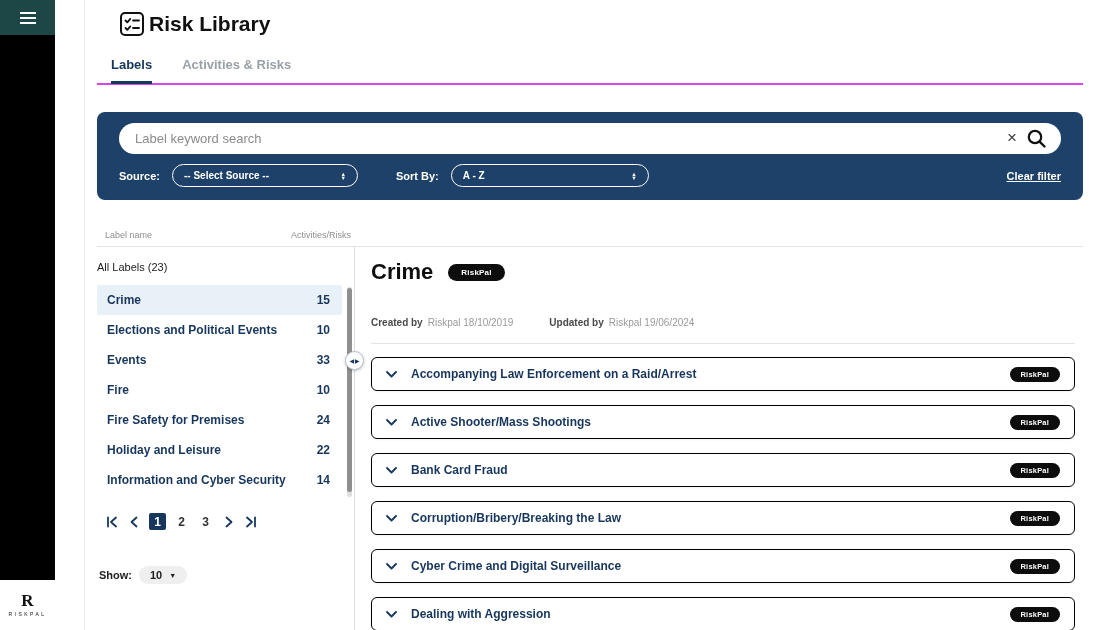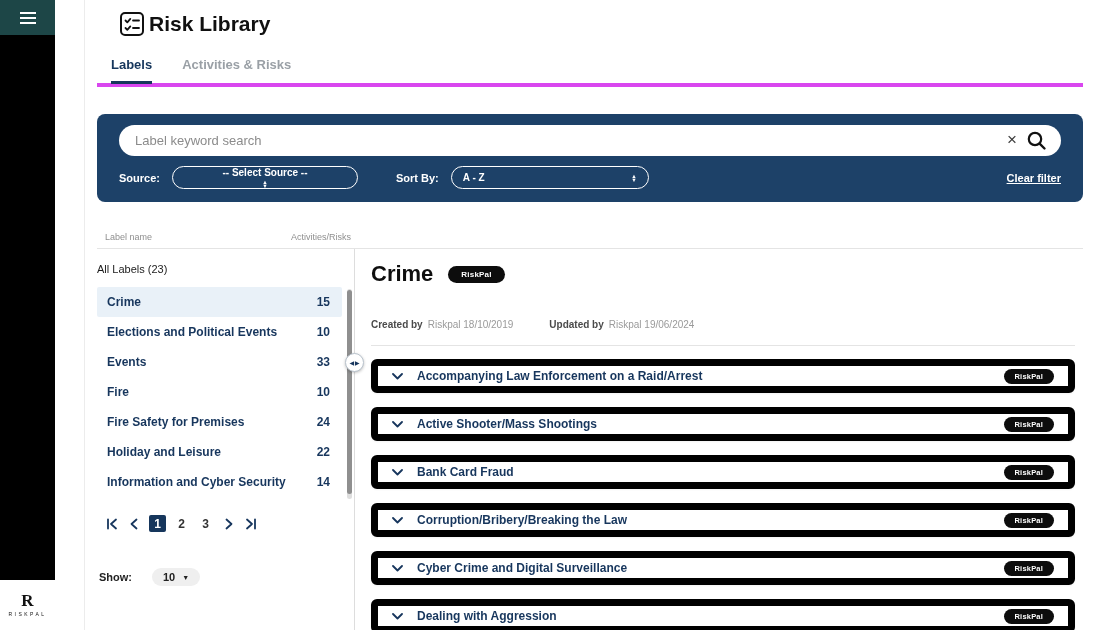--- a/index.html
+++ b/index.html
@@ -15,37 +15,37 @@
   .logo-r { font-family:"Liberation Serif", serif; font-size:17px; font-weight:700; color:#111; line-height:16px; }
   .logo-word { font-size:5px; letter-spacing:2.5px; color:#111; margin-top:2px; }
   .gutter-line { position:absolute; left:84px; top:0; height:630px; border-left:1px solid #ececec; }
 
   
   .main { position:absolute; left:97px; top:0; width:986px; height:630px; }
 
   .page-header { display:flex; align-items:center; gap:4px; margin-top:11px; padding-left:22px; }
   .page-title { font-size:21px; font-weight:700; color:#101010; }
 
-  .tabs { display:flex; gap:30px; margin-top:20px; padding-left:14px; border-bottom:4px solid #d946ef; }
+  .tabs { display:flex; gap:30px; margin-top:20px; padding-left:14px; border-bottom:2px solid #d946ef; }
   .tab { font-size:13px; font-weight:700; padding-bottom:9px; cursor:pointer; }
   .tab.active { color:#16365c; border-bottom:3px solid #16365c; margin-bottom:-1px; }
   .tab.inactive { color:#9aa0a6; }
 
   
   .filter-panel { margin-top:27px; background:#1d4168; border-radius:8px; padding:11px 22px 13px; }
   .search-wrap { position:relative; }
   .search-input { width:100%; height:31px; border:none; border-radius:16px; padding:0 72px 0 16px; font-size:13px; color:#333; font-family:"Liberation Sans", sans-serif; outline:none; }
   .search-input::placeholder { color:#8b8b8b; }
   .clear-x { position:absolute; right:44px; top:4px; font-size:17px; color:#3c3c3c; cursor:pointer; line-height:22px; }
   .mag { position:absolute; right:14px; top:5px; cursor:pointer; }
 
   .filter-row { display:flex; align-items:center; margin-top:10px; color:#fff; }
   .f-label { font-size:11px; font-weight:700; color:#fff; }
   .pill-select { display:flex; align-items:center; justify-content:space-between; border:1px solid #fff; border-radius:12px; height:23px; padding:0 11px; margin-left:12px; cursor:pointer; background:transparent; }
-  .pill-select.source { width:186px;flex-direction:column; }
+  .pill-select.source { width:186px; }
   .pill-select.sort { width:198px; }
   .pill-val { font-size:10px; font-weight:700; color:#fff; }
   .updown { display:flex; flex-direction:column; line-height:4px; font-size:5.5px; color:#fff; }
   .sortby-label { margin-left:38px; }
   .clear-filter { margin-left:auto; font-size:11px; color:#fff; text-decoration:underline; font-weight:700; cursor:pointer; }
 
   
   .cols-header { display:flex; justify-content:space-between; width:258px; margin-top:30px; font-size:9px; color:#8f8f8f; padding-right:4px;padding-left:8px; }
   .full-divider { border:none; border-top:1px solid #e4e4e4; margin-top:6px; }
 
@@ -59,21 +59,21 @@
   .label-name { font-size:12px; font-weight:700; color:#17365d; }
   .label-count { font-size:12px; font-weight:700; color:#17365d; }
   .scrollbar { position:absolute; right:2px; top:2px; width:5px; height:210px; background:#dedede; border-radius:3px; }
   .scroll-thumb { position:absolute; left:0; top:1px; width:5px; height:204px; background:#8f8f8f; border-radius:3px; cursor:grab; }
 
   .pagination { display:flex; align-items:center; gap:9px; margin-top:18px; padding-left:8px; }
   .pg-btn { background:none; border:none; cursor:pointer; display:flex; align-items:center; padding:0; }
   .page-num { width:17px; height:17px; border:none; background:transparent; font-size:12px; font-weight:700; color:#333; cursor:pointer; border-radius:2px; font-family:"Liberation Sans", sans-serif; }
   .page-num.active { background:#16365c; color:#fff; }
 
-  .show-row { display:flex; align-items:center; gap:20px; margin-top:36px; padding-left:2px; }
+  .show-row { display:flex; align-items:center; gap:7px; margin-top:36px; padding-left:2px; }
   .show-label { font-size:11px; font-weight:700; color:#222; }
   .show-pill { display:flex; align-items:center; gap:7px; background:#efefef; border-radius:11px; padding:3px 11px; cursor:pointer; }
   .show-val { font-size:11px; font-weight:700; color:#222; }
   .caret { font-size:7px; color:#222; }
 
   
   .drag-handle { position:absolute; left:248px; top:104px; width:19px; height:19px; background:#fff; border:1px solid #b9c3cd; border-radius:50%; box-shadow:0 1px 3px rgba(0,0,0,.25); display:flex; align-items:center; justify-content:center; gap:1px; cursor:col-resize; z-index:5; }
   .drag-handle span { font-size:6px; color:#17365d; }
 
   
@@ -81,21 +81,21 @@
   .detail-head { display:flex; align-items:center; gap:15px; }
   .detail-title { font-size:22px; font-weight:800; color:#0e0e0e; }
   .pill { background:#0d0d0d; color:#fff; border-radius:10px; font-size:8px; font-weight:700; padding:4px 13px; letter-spacing:.2px; }
   .meta { display:flex; align-items:center; margin-top:32px; font-size:10px; }
   .meta b { color:#4a4a4a; font-weight:700; }
   .meta .val { color:#9a9a9a; margin-left:5px; }
   .meta .upd { margin-left:36px; }
   .detail-divider { border:none; border-top:1px solid #e4e4e4; margin-top:15px; }
 
   .risks { margin-top:13px; }
-  .risk-card { height:34px; border:7px solid #000000; border-radius:6px; background:#fff; display:flex; align-items:center; padding:0 14px; margin-bottom:14px; box-shadow:0 1px 2px rgba(0,0,0,.05); cursor:pointer; }
+  .risk-card { height:34px; border:1px solid #000000; border-radius:6px; background:#fff; display:flex; align-items:center; padding:0 14px; margin-bottom:14px; box-shadow:0 1px 2px rgba(0,0,0,.05); cursor:pointer; }
   .risk-card .chev { display:flex; align-items:center; margin-right:14px; }
   .risk-title { font-size:12px; font-weight:700; color:#17365d; }
   .risk-card .pill { margin-left:auto; font-size:7.5px; padding:3px 11px; }
 </style>
 </head>
 <body>
 
 <div class="rail">
   <div class="burger-btn">
     <i>

